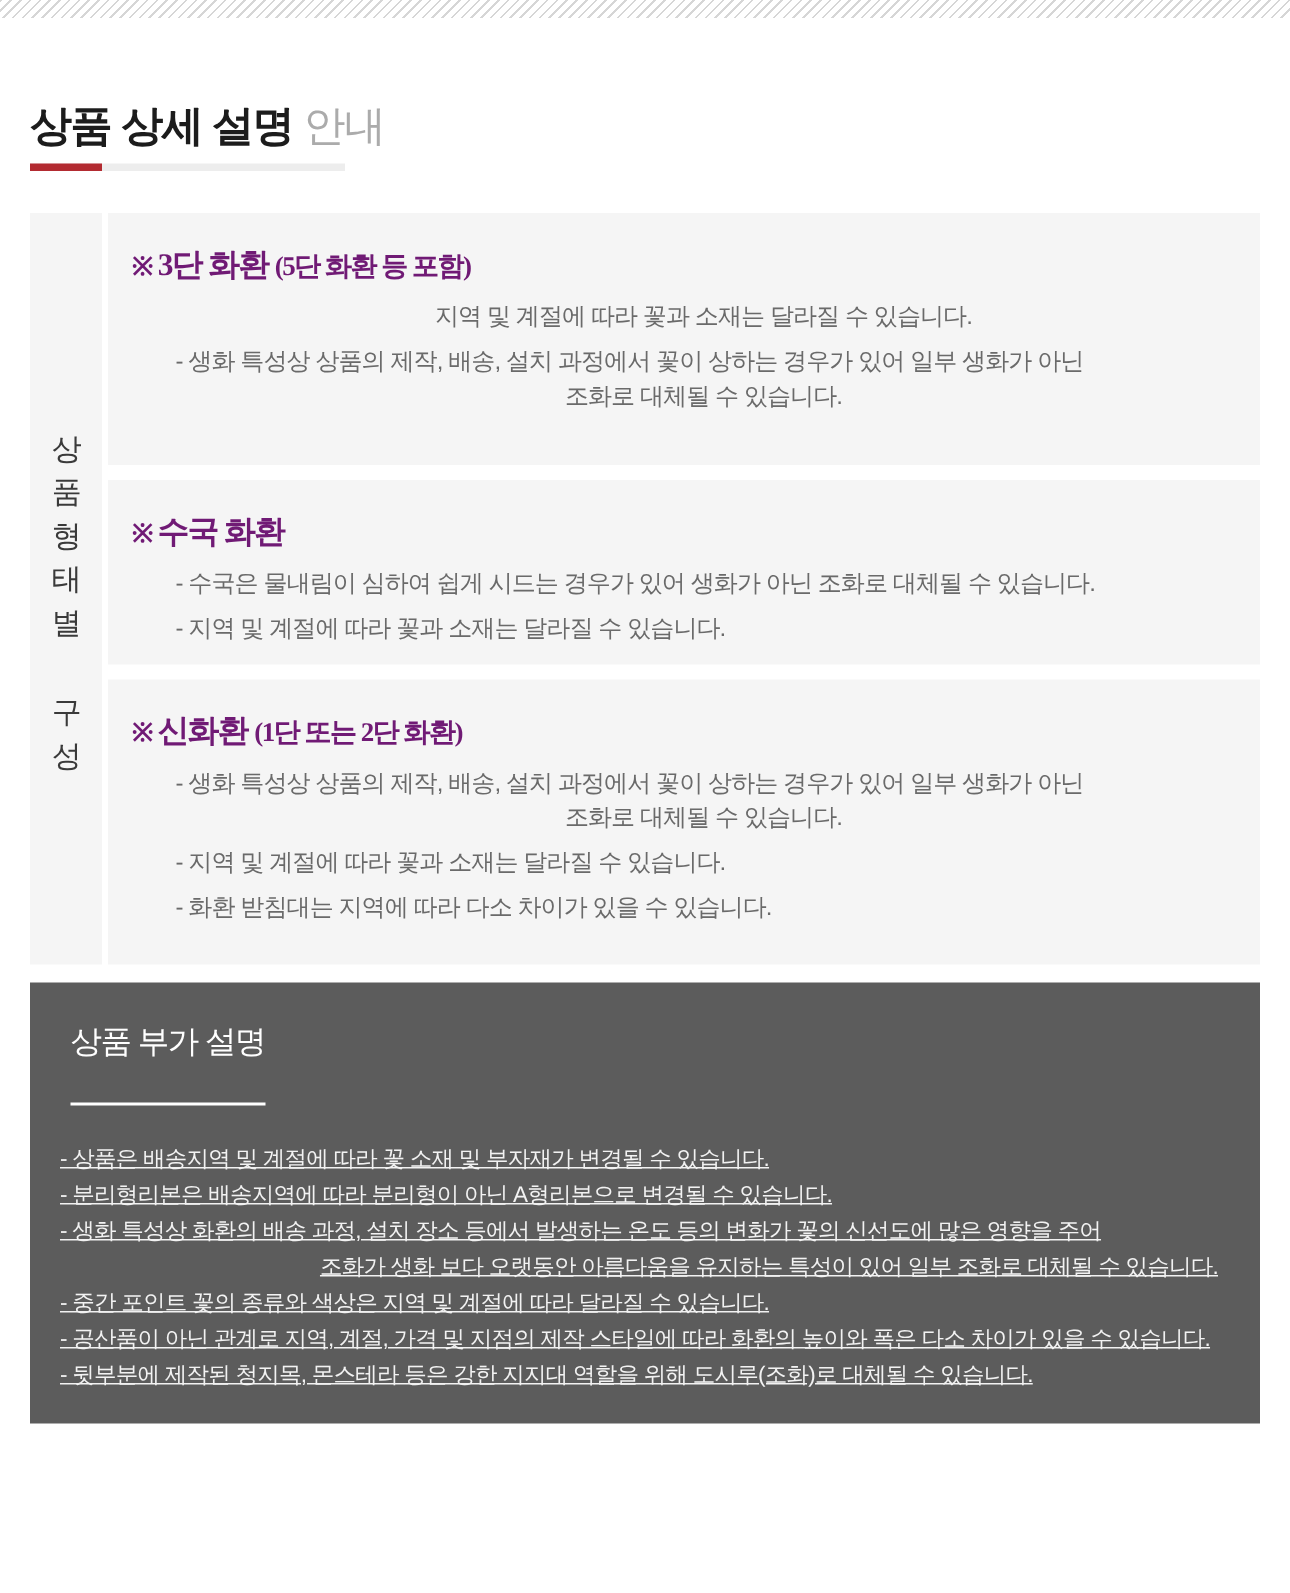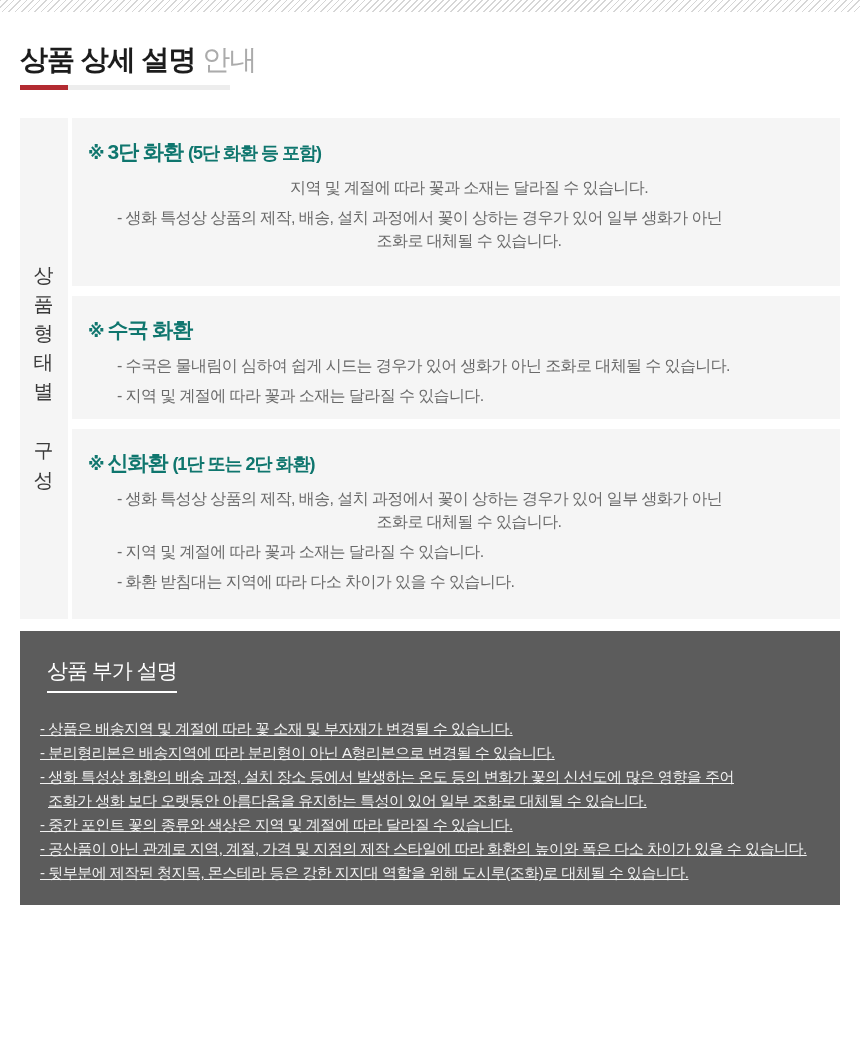--- a/index.html
+++ b/index.html
@@ -8,61 +8,61 @@
     background:#ffffff;
     font-family:"Liberation Sans","DejaVu Sans",sans-serif;
     position:relative; overflow:hidden;
   }
   
   .hatch {
     height:12px; width:100%;
     background:repeating-linear-gradient(135deg,#d6d6d6 0px,#d6d6d6 1.2px,#ffffff 1.2px,#ffffff 4.6px);
   }
   
-  .header { margin:32px 20px 0 20px; }
+  .header { margin:56px 20px 0 20px; }
   .page-title { margin:0; font-size:28px; line-height:32px; font-weight:bold; color:#1c1c1c; letter-spacing:-1px; }
   .page-title .t-sub { color:#ababab; font-weight:400; }
   .title-underline { margin-top:9px; width:210px; height:5px; background:#ededed; position:relative; }
   .title-underline .red { position:absolute; left:0; top:0; width:48px; height:5px; background:#b32b31; }
 
   
   .main { display:flex; margin:28px 20px 0 20px; }
   .side-label-col {
     width:48px; background:#f5f5f5; flex:0 0 48px;
     display:flex; align-items:center; justify-content:center;
   }
   .vtext {
     writing-mode:vertical-lr; text-orientation:upright;
     font-size:20px; color:#3a3a3a; letter-spacing:9px; line-height:1;
   }
   .boxes { flex:1; margin-left:4px; display:flex; flex-direction:column; gap:10px; }
   .box { background:#f5f5f5; padding:22px 28px 26px 16px; }
   .box.box-1 { padding-bottom:34px; }
   .box.box-2 { padding-bottom:12px; }
   .box.box-3 { padding-bottom:26px; }
-  .box h2 { margin:0 0 10px 0; font-size:21px; line-height:24px; color:#0f766e; font-weight:bold; letter-spacing:-1px; }
+  .box h2 { margin:0 0 10px 0; font-size:21px; line-height:24px; color:#701a75; font-weight:bold; letter-spacing:-1px;font-family:Liberation Serif, serif; }
   .box h2 .mark { font-size:17px; margin-right:4px; }
   .box h2 .note { font-size:18px; }
   .line { font-size:16px; line-height:23px; color:#6a6a6a; letter-spacing:-0.6px; padding-left:29px; }
   .line.bullet { margin-top:7px; }
   .line.cont { padding-left:38px; margin-top:0;text-align:center; }
 
   
   .footer {
     margin:12px 20px 0 20px; background:#5c5c5c;
     padding:28px 28px 20px 20px; color:#f2f2f2;
   }
   .footer-title {
     display:inline-block; margin-left:7px;
     font-size:21px; line-height:24px; font-weight:500; color:#ffffff; letter-spacing:-1px;
-    border-bottom:2px solid #ffffff; padding-bottom:8px;
+    border-bottom:2px solid #ffffff; padding-bottom:28px;
   }
   .footer-lines { margin-top:24px; }
   .fline { font-size:15px; line-height:24px; letter-spacing:-0.5px; color:#f2f2f2;text-decoration:underline; }
-  .fline.cont { padding-left:8px; }
+  .fline.cont { padding-left:8px;text-align:right; }
 </style>
 </head>
 <body>
 
 <div class="hatch"></div>
 
 <div class="header">
   <h1 class="page-title"><span class="t-main">상품 상세 설명</span> <span class="t-sub">안내</span></h1>
   <div class="title-underline">
     <span class="red"></span>

